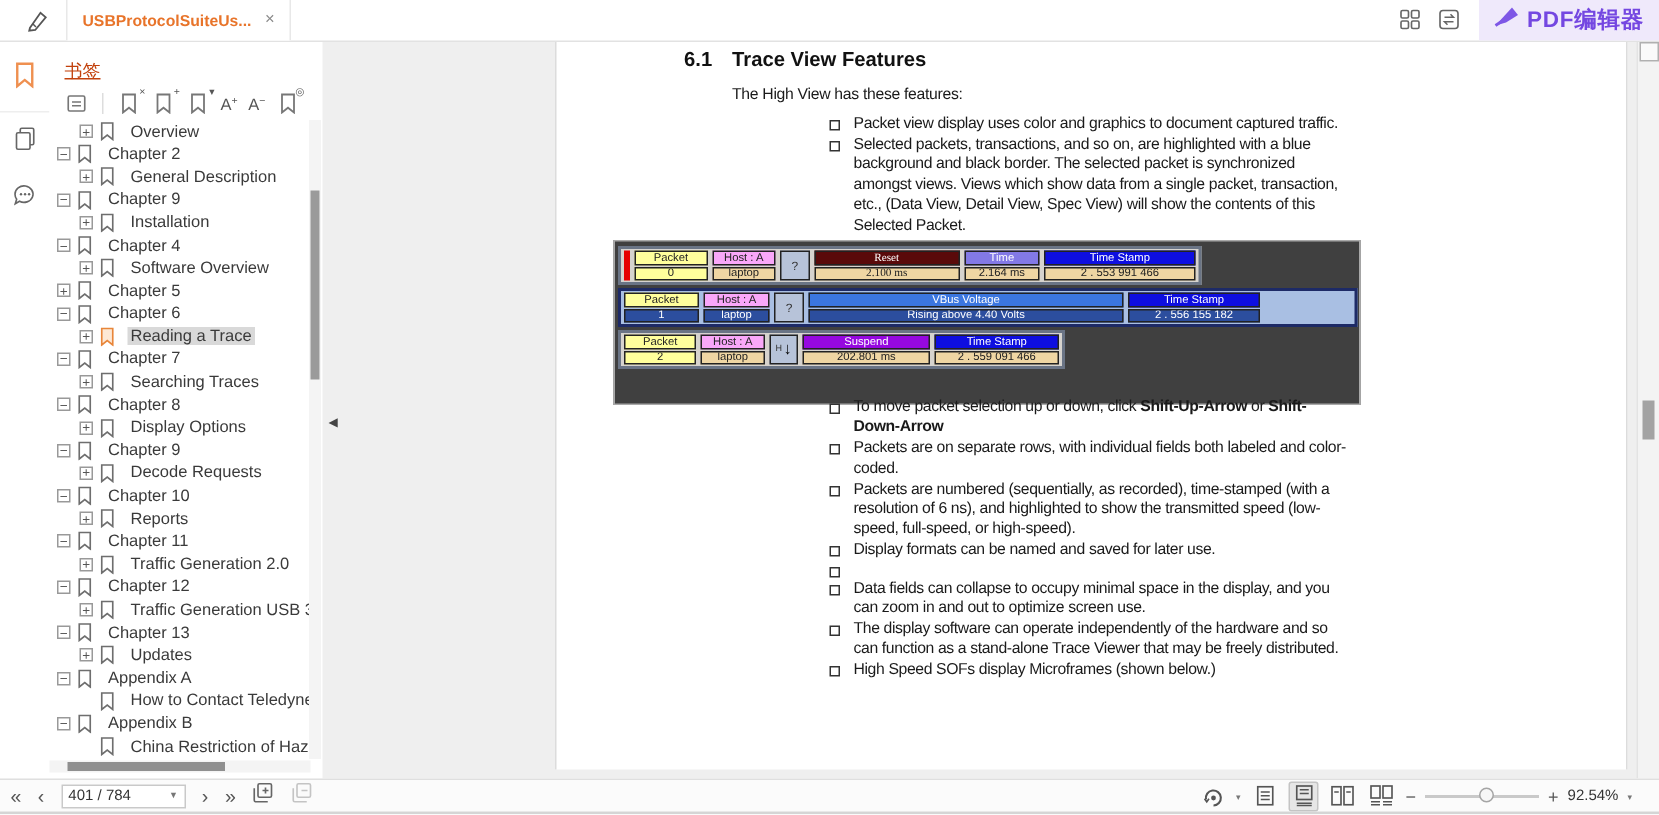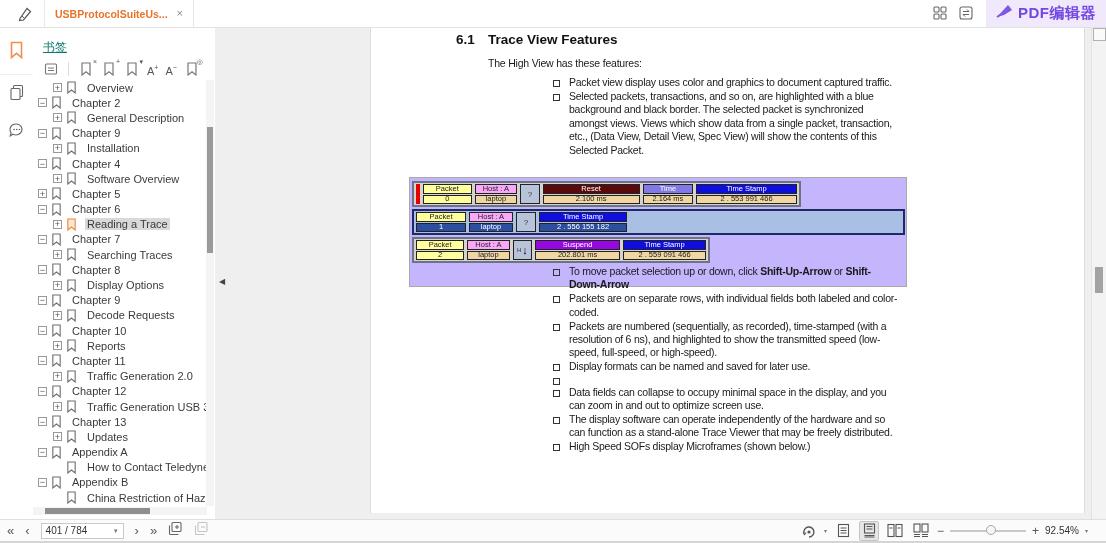--- a/index.html
+++ b/index.html
@@ -16,21 +16,21 @@
   .topicons{position:absolute;top:5px;height:18px;display:flex;gap:10px;}
   .brand{position:absolute;right:0;top:0;height:27px;width:120px;background:#efe9fb;
          display:flex;align-items:center;justify-content:center;gap:5px;}
   .brand-text{color:#7447e1;font-size:15px;font-weight:bold;letter-spacing:.5px;}
   
   .strip{position:absolute;left:0;top:28px;width:33px;height:491px;background:#fff;}
   .strip .sep{position:absolute;left:0;top:46px;width:33px;height:1px;background:#eee;}
   .strip-ic{position:absolute;left:7px;width:19px;height:20px;display:flex;align-items:center;justify-content:center;}
   
   .sidebar{position:absolute;left:33px;top:28px;width:182px;height:491px;background:#fff;}
-  .sb-title{position:absolute;left:10px;top:11px;font-size:12px;color:#0f766e;text-decoration:underline;}
+  .sb-title{position:absolute;left:10px;top:11px;font-size:12px;color:#c2410c;text-decoration:underline;}
   .sb-tools{position:absolute;left:10px;top:32px;display:flex;align-items:center;gap:7px;height:18px;}
   .sb-tools .vsep{width:1px;height:14px;background:#ddd;margin:0 2px;}
   .tool-icon{position:relative;width:16px;height:16px;display:flex;align-items:center;justify-content:center;}
   .tool-icon .badge{position:absolute;top:-3px;right:-3px;font-size:7px;color:#555;line-height:7px;}
   .fontbtn{font-size:11px;color:#555;line-height:11px;}
   .fontbtn sup{font-size:7px;}
   .tree{position:absolute;left:0;top:52px;width:174px;height:428px;overflow:hidden;}
   .titem{height:15.2px;display:flex;align-items:center;white-space:nowrap;overflow:hidden;font-size:11px;color:#3a3a3a;}
   .titem .texp{flex:0 0 9px;height:9px;border:1px solid #999;background:#fff;color:#555;
                font-size:9px;line-height:8px;text-align:center;margin-right:4px;box-sizing:border-box;
@@ -58,21 +58,21 @@
   .h-num{position:absolute;left:85px;top:4px;font-size:13.5px;font-weight:bold;color:#111;}
   .h-title{position:absolute;left:117px;top:4px;font-size:13.5px;font-weight:bold;color:#111;}
   .intro{position:absolute;left:117px;top:29px;font-size:10.5px;color:#1a1a1a;letter-spacing:-0.2px;}
   .blist{position:absolute;left:142px;width:385px;margin:0;padding:0;list-style:none;}
   .blist.top{top:48px;}
   .blist.bottom{top:237px;}
   .blist li{display:flex;font-size:10.5px;line-height:13.4px;color:#1a1a1a;letter-spacing:-0.25px;margin-bottom:.5px;padding-left:40px;}
   .blist .sq{flex:0 0 5px;width:5px;height:5px;border:1px solid #333;margin:4px 9px 0 0;}
   .blist b{letter-spacing:-0.25px;}
   
-  .trace{position:absolute;left:38px;top:149px;width:498px;height:110px;background:#c4b5fd;border:1px solid #a9a9a9;box-sizing:border-box;}
+  .trace{position:absolute;left:38px;top:132px;width:498px;height:110px;background:#404040;border:1px solid #a9a9a9;box-sizing:border-box;}
   .trow{position:absolute;left:2px;height:26px;border:2px solid #6a7485;background:#d6d3ce;
         box-sizing:border-box;display:flex;align-items:stretch;gap:3px;padding:1px 2px;}
   .trow.sel{border-color:#1d2a66;background:#a9bfe3;}
   .redbar{flex:0 0 4px;background:#e60000;}
   .tcell{display:grid;grid-template-rows:1fr 1fr;row-gap:1px;}
   .tcell>div{border:1px solid #222;font-size:7.5px;line-height:8px;display:flex;align-items:center;
              justify-content:center;padding:0 1px;overflow:hidden;white-space:nowrap;}
   .tall{border:1px solid #222;display:flex;align-items:center;justify-content:center;
         font-size:8px;color:#333;}
   .tall .hletter{font-size:6px;margin-right:1px;}
@@ -490,21 +490,21 @@
             <div class="redbar"></div>
             <div class="tcell" style="width: 50px;">
               <div style="background: rgb(255, 255, 156); color: rgb(34, 34, 34);">Packet</div>
               <div style="background: rgb(255, 255, 156); color: rgb(34, 34, 34);">0</div>
             </div>
             <div class="tcell" style="width: 44px;">
               <div style="background: rgb(249, 167, 249); color: rgb(34, 34, 34);">Host : A</div>
               <div style="background: rgb(239, 214, 163); color: rgb(34, 34, 34);">laptop</div>
             </div>
             <div class="tall" style="width: 18px; background: rgb(183, 195, 217);">?</div>
-            <div class="tcell" style="width: 100px;">
+            <div class="tcell" style="width: 100px; font-family: Liberation Serif, serif;">
               <div style="background: rgb(90, 10, 10); color: rgb(255, 255, 255);">Reset</div>
               <div style="background: rgb(239, 214, 163); color: rgb(34, 34, 34);">2.100 ms</div>
             </div>
             <div class="tcell" style="width: 52px;">
               <div style="background: rgb(131, 121, 230); color: rgb(255, 255, 255);">Time</div>
               <div style="background: rgb(239, 214, 163); color: rgb(34, 34, 34);">2.164 ms</div>
             </div>
             <div class="tcell" style="width: 104px;">
               <div style="background: rgb(14, 14, 224); color: rgb(255, 255, 255);">Time Stamp</div>
               <div style="background: rgb(239, 214, 163); color: rgb(34, 34, 34);">2 . 553 991 466</div>
@@ -513,20 +513,24 @@
           <div class="trow sel" style="width: 493px; top: 31px;">
             <div class="tcell" style="width: 50px;">
               <div style="background: rgb(255, 255, 156); color: rgb(34, 34, 34);">Packet</div>
               <div style="background: rgb(44, 78, 158); color: rgb(255, 255, 255);">1</div>
             </div>
             <div class="tcell" style="width: 44px;">
               <div style="background: rgb(249, 167, 249); color: rgb(34, 34, 34);">Host : A</div>
               <div style="background: rgb(44, 78, 158); color: rgb(255, 255, 255);">laptop</div>
             </div>
             <div class="tall" style="width: 18px; background: rgb(183, 195, 217);">?</div>
+            <div class="tcell" style="width: 210px;">
+              <div style="background: rgb(59, 118, 223); color: rgb(255, 255, 255);">VBus Voltage</div>
+              <div style="background: rgb(44, 78, 158); color: rgb(255, 255, 255);">Rising above 4.40 Volts</div>
+            </div>
             <div class="tcell" style="width: 88px;">
               <div style="background: rgb(14, 14, 224); color: rgb(255, 255, 255);">Time Stamp</div>
               <div style="background: rgb(44, 78, 158); color: rgb(255, 255, 255);">2 . 556 155 182</div>
             </div>
           </div>
           <div class="trow" style="width: 298px; top: 59px;">
             <div class="tcell" style="width: 50px;">
               <div style="background: rgb(255, 255, 156); color: rgb(34, 34, 34);">Packet</div>
               <div style="background: rgb(255, 255, 156); color: rgb(34, 34, 34);">2</div>
             </div>

